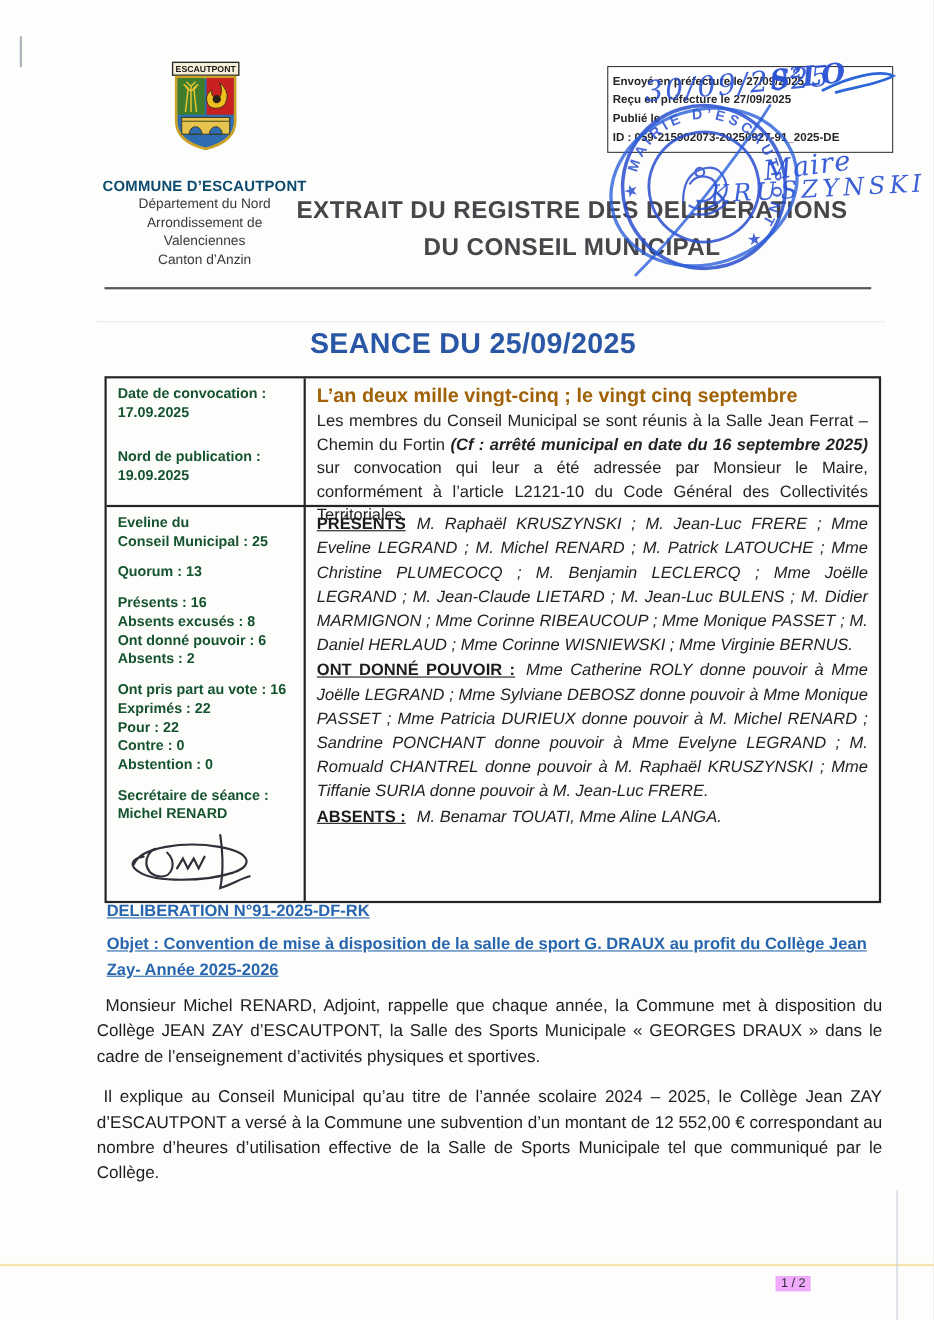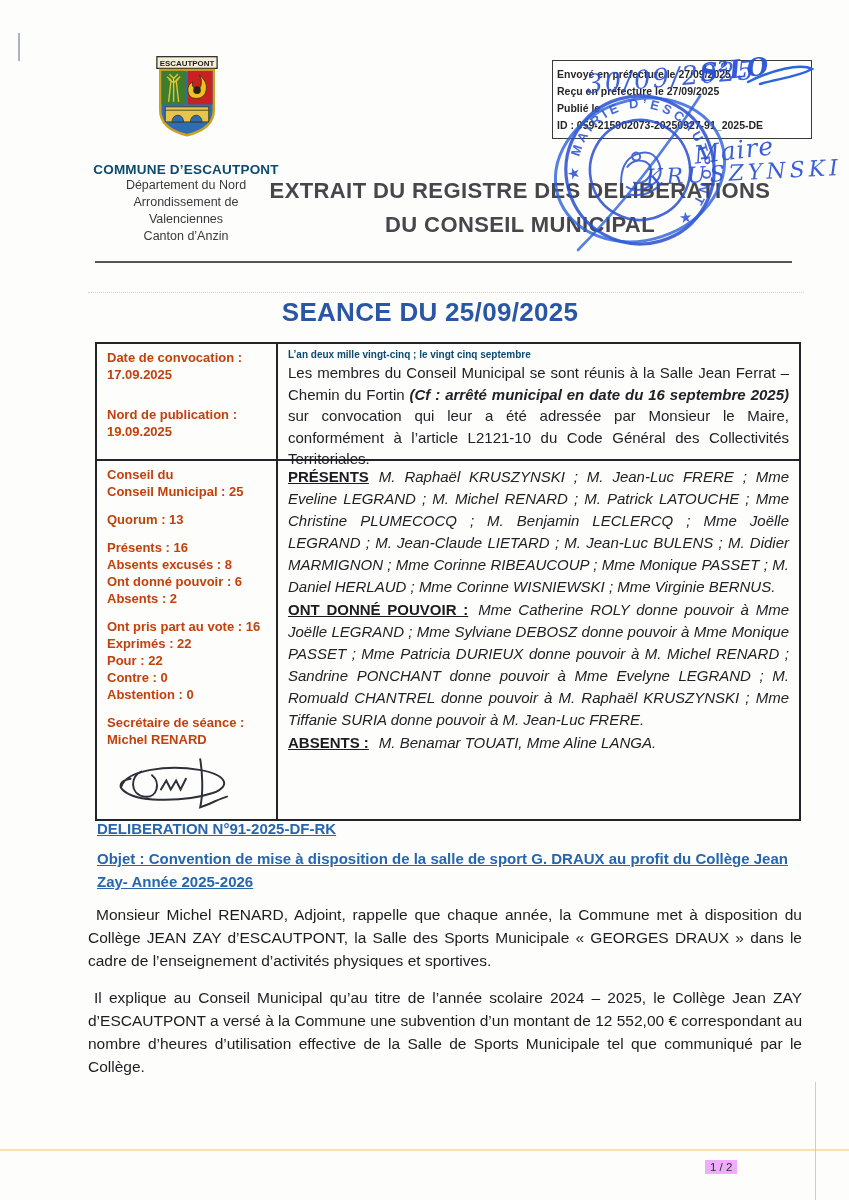--- a/index.html
+++ b/index.html
@@ -46,25 +46,25 @@
   
   .dtable{
     position:absolute;left:95px;top:342px;width:706px;box-sizing:border-box;
     display:grid;grid-template-columns:181px 1fr;grid-template-rows:117px auto;
     border:2px solid #242428;
   }
   .cell{box-sizing:border-box;padding:5px 10px;}
   .c-tl{border-right:2px solid #242428;border-bottom:2px solid #242428;}
   .c-tr{border-bottom:2px solid #242428;}
   .c-bl{border-right:2px solid #242428;min-height:351px;}
-  .c-bl,.c-tl{font-size:13px;font-weight:bold;color:#c2410c;line-height:17px;}
+  .c-bl,.c-tl{font-size:13px;font-weight:bold;color:#14532d;line-height:17px;}
   .grp{margin-bottom:11px;}
   .grp div{white-space:nowrap;}
   .gap8{height:12px;}
-  .opening{font-weight:bold;font-size:10px;color:#0c4a6e;margin-bottom:2px;}
+  .opening{font-weight:bold;font-size:18px;color:#a16207;margin-bottom:2px;}
   .just{text-align:justify;font-size:15px;line-height:21.5px;color:#222226;}
   .bi{font-weight:bold;font-style:italic;}
   .c-br{font-size:15px;}
   .att{margin:0 0 1px 0;text-align:justify;font-style:italic;line-height:22px;color:#222226;}
   .att .lbl{font-style:normal;font-weight:bold;text-decoration:underline;color:#1c1c20;}
   .tab{display:inline-block;width:10px;}
   .tab-wide{display:inline-block;width:36px;}
   .sig-sec{margin-top:2px;}
   
   .delib{position:absolute;left:97px;top:820px;width:702px;color:#2766ae;font-weight:bold;font-size:15px;}
@@ -173,21 +173,21 @@
       </div>
     </div>
 
     <div class="cell c-tr">
       <div class="opening">L’an deux mille vingt-cinq ; le vingt cinq septembre</div>
       <div class="just"><span>Les membres du Conseil Municipal se sont réunis à la Salle Jean Ferrat – Chemin du Fortin </span><span class="bi">(Cf : arrêté municipal en date du 16 septembre 2025)</span><span> sur convocation qui leur a été adressée par Monsieur le Maire, conformément à l’article L2121-10 du Code Général des Collectivités Territoriales.</span></div>
     </div>
 
     <div class="cell c-bl">
       <div class="grp">
-        <div>Conseil du</div>
+        <div>Eveline du</div>
         <div>Conseil Municipal : 25</div>
       </div>
       <div class="grp">
         <div>Quorum : 13</div>
       </div>
       <div class="grp">
         <div>Présents : 16</div>
         <div>Absents excusés : 8</div>
         <div>Ont donné pouvoir : 6</div>
         <div>Absents : 2</div>

